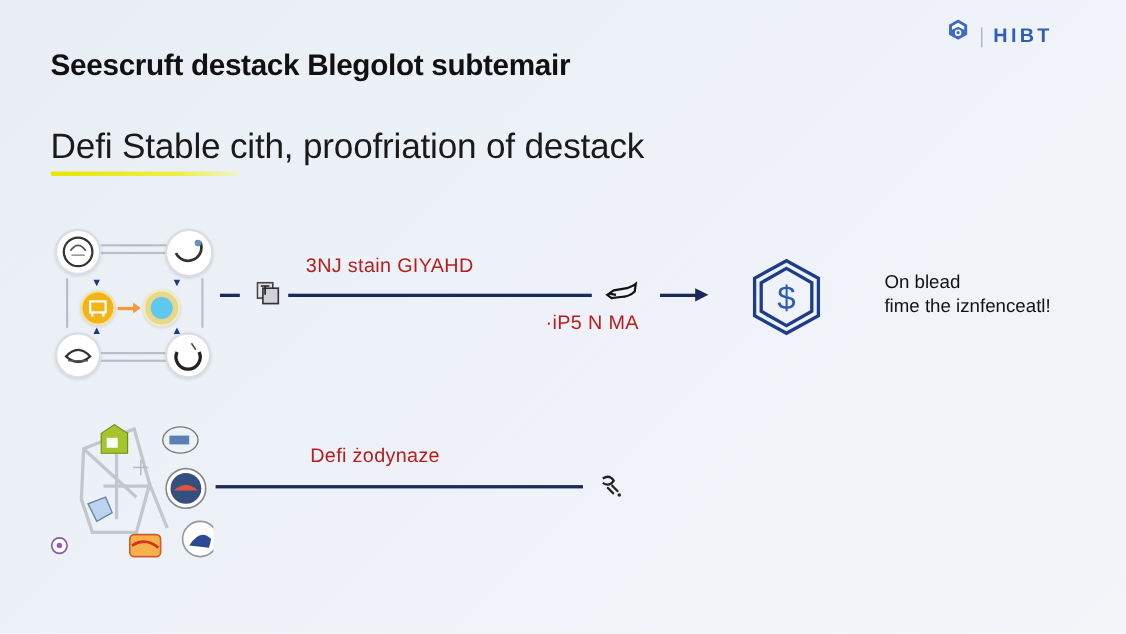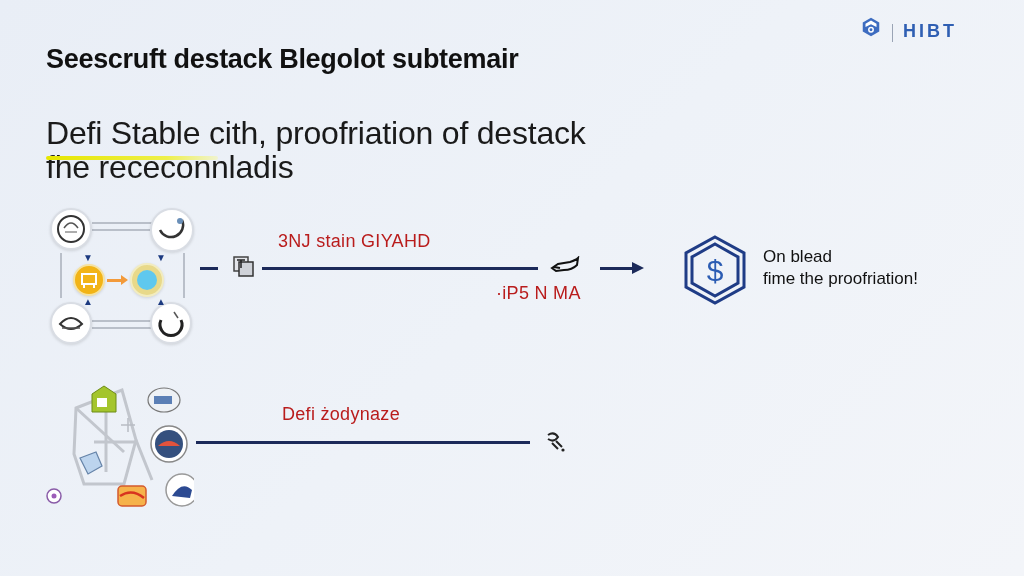--- a/index.html
+++ b/index.html
@@ -29,21 +29,20 @@
 
   .node { position: absolute; border-radius: 50%; background: #fff; border: 2px solid #d9dde4; box-shadow: 0 1px 3px rgba(0,0,0,0.12); }
   .connector { position: absolute; background: #b9bfc9; }
 </style>
 </head>
 <body>
 
 <div class="abs title">Seescruft destack Blegolot subtemair</div>
 <div class="abs subtitle">
   <div>Defi Stable cith, proofriation of destack</div>
-  <div>fhe receconnladis</div>
 </div>
 <div class="abs underline"></div>
 
 <div class="abs brand">
   <span>
     <svg width="22" height="22" viewBox="0 0 24 24">
       <path d="M12 2 L21 7 L21 17 L12 22 L3 17 L3 7 Z" fill="#3d6cc0"></path>
       <path d="M12 5 L18 8.5 L18 12 L12 9 L6 12 L6 8.5 Z" fill="#ffffff"></path>
       <circle cx="12" cy="15" r="3.2" fill="#ffffff"></circle>
       <circle cx="12" cy="15" r="1.6" fill="#3d6cc0"></circle>
@@ -131,23 +130,23 @@
 <div class="arrow-head" style="left:632px; top:262px;"></div>
 <div class="abs flow-label" style="left:496px; top:283px;text-align:center;">·iP5 N MA</div>
 
 <span class="abs" style="left:683px; top:235px;">
   <svg width="64" height="70" viewBox="0 0 64 70">
     <path d="M32 2 L61 18 L61 52 L32 68 L3 52 L3 18 Z" fill="none" stroke="#1f3c86" stroke-width="3"></path>
     <path d="M32 9 L55 22 L55 48 L32 61 L9 48 L9 22 Z" fill="none" stroke="#1f3c86" stroke-width="3"></path>
     <text x="32" y="46" text-anchor="middle" font-size="30" fill="#2b5cb3" font-family="Liberation Sans, sans-serif">$</text>
   </svg>
 </span>
-<div class="abs right-text" style="left:763px; top:246px;">
+<div class="abs right-text" style="left:804px; top:246px;">
   <div>On blead</div>
-  <div>fime the proofriation!</div>
+  <div>fime the iznfenceatl!</div>
 </div>
 
 <div class="abs" style="left:44px; top:372px; width:150px; height:140px;">
   <svg width="150" height="140" viewBox="0 0 150 140">
     <g stroke="#c2c6cd" stroke-width="3" fill="none">
       <path d="M32 36 L78 18 L92 68 L80 112 L40 112 L30 82 Z"></path>
       <path d="M32 36 L80 80"></path>
       <path d="M62 40 L62 100"></path>
       <path d="M50 70 L92 70"></path>
       <path d="M92 68 L108 108"></path>

